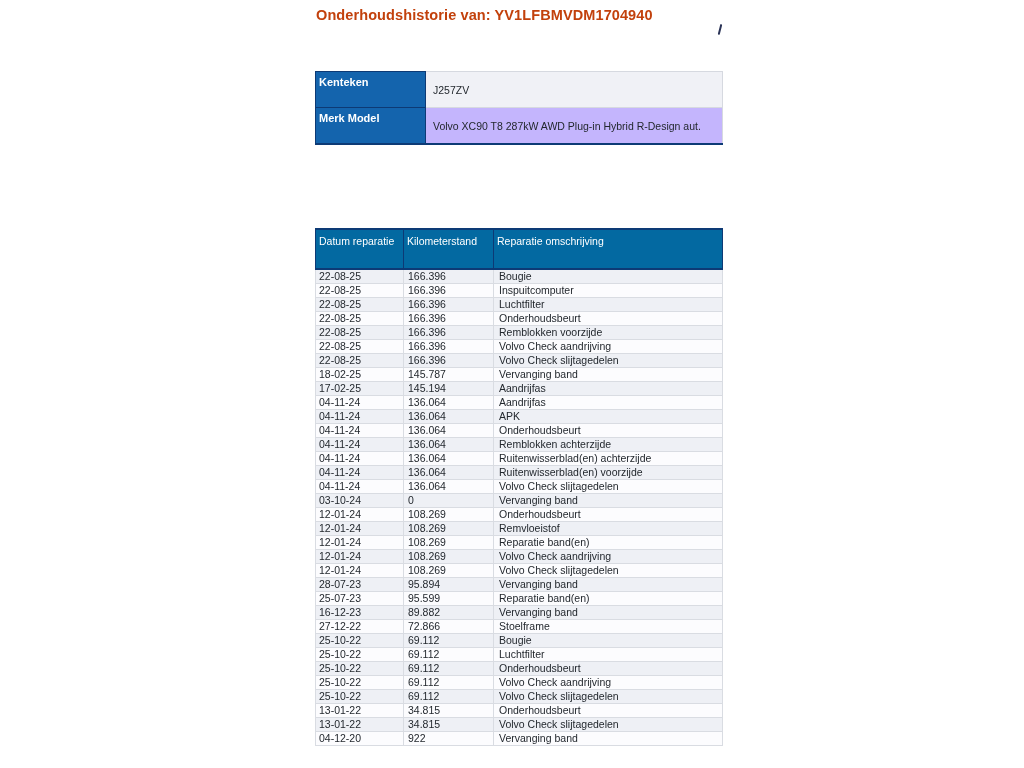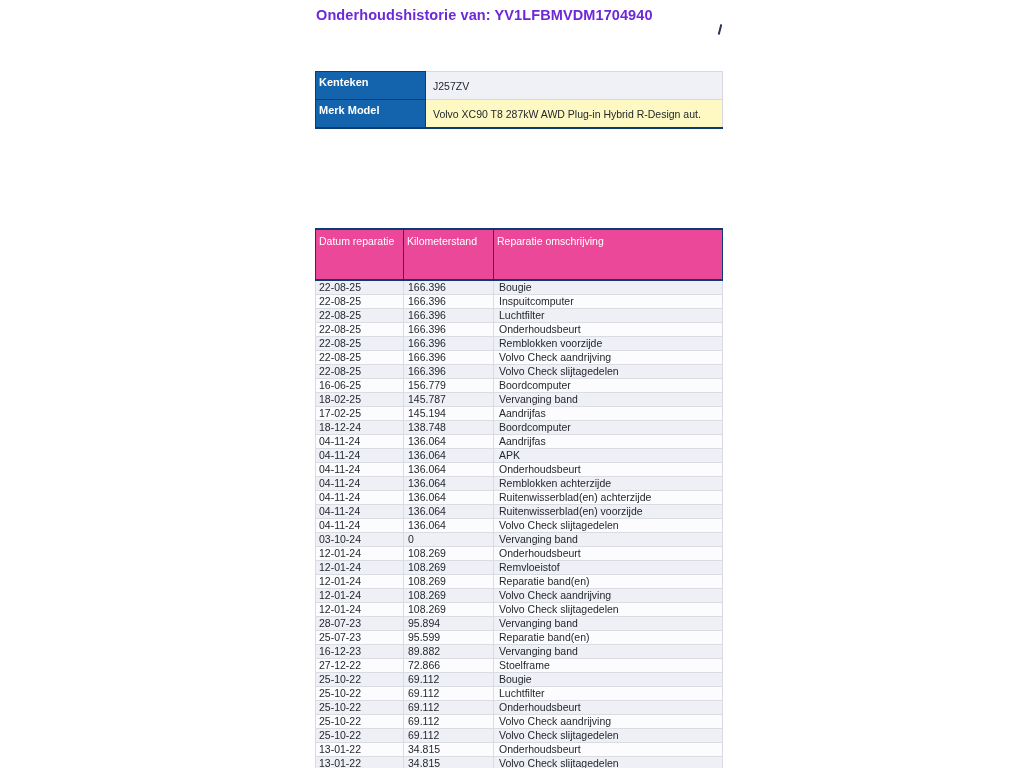--- a/index.html
+++ b/index.html
@@ -3,52 +3,52 @@
 <meta charset="utf-8">
 <style>
   html,body{margin:0;padding:0;}
   body{
     width:1024px;height:768px;position:relative;overflow:hidden;
     background:#ffffff;
     font-family:"Liberation Sans","DejaVu Sans",sans-serif;
   }
   .page-title{
     position:absolute;left:316px;top:7px;
-    font-size:14.5px;font-weight:bold;color:#6d28d9;
+    font-size:14.5px;font-weight:bold;color:#c2410c;
     letter-spacing:0.1px;white-space:nowrap;
   }
   .corner-mark{
     position:absolute;left:719px;top:24px;width:2px;height:11px;
     background:#2a3356;transform:rotate(14deg);border-radius:1px;
   }
   
   table{border-collapse:collapse;table-layout:fixed;}
   .info-table{
     position:absolute;left:315px;top:71px;width:407px;
     border-bottom:2px solid #0d3a75;
   }
   .info-table th{
     background:#1464ad;color:#ffffff;font-weight:bold;font-size:11px;
     text-align:left;vertical-align:middle;height:19px;
-    padding:0 0 8px 3px;border:1px solid #0d3a75;
+    padding:0 0 16px 3px;border:1px solid #0d3a75;
   }
   .info-table td{
-    background:#fef9c3;color:#23282e;font-size:10.5px;
+    background:#c4b5fd;color:#23282e;font-size:10.5px;
     vertical-align:middle;padding:0 0 0 7px;
     border:1px solid #d6d9e0;white-space:nowrap;overflow:hidden;
   }
   .info-table tbody tr:nth-child(odd) td{background:#f0f1f6;}
   
   .history-table{
     position:absolute;left:315px;top:228px;width:407px;
   }
   .history-table thead th{
-    background:#ec4899;color:#ffffff;font-weight:normal;font-size:10.5px;
+    background:#0369a1;color:#ffffff;font-weight:normal;font-size:10.5px;
     text-align:left;vertical-align:top;height:29px;
-    padding:5px 0 15px 3px;border:1px solid #0d3a75;
+    padding:5px 0 4px 3px;border:1px solid #0d3a75;
     border-top:2px solid #0d3a75;border-bottom:2px solid #0d3a75;
     white-space:nowrap;overflow:hidden;
   }
   .history-table tbody td{
     background:#fcfcfe;color:#23282e;font-size:10.5px;line-height:13px;
     height:13px;vertical-align:middle;
     padding:0 0 0 3px;border:1px solid #d9dce2;
     white-space:nowrap;overflow:hidden;
   }
   .history-table tbody td:nth-child(2){padding-left:4px;}
@@ -122,40 +122,30 @@
         <td>22-08-25</td>
         <td>166.396</td>
         <td>Volvo Check aandrijving</td>
       </tr>
       <tr>
         <td>22-08-25</td>
         <td>166.396</td>
         <td>Volvo Check slijtagedelen</td>
       </tr>
       <tr>
-        <td>16-06-25</td>
-        <td>156.779</td>
-        <td>Boordcomputer</td>
-      </tr>
-      <tr>
         <td>18-02-25</td>
         <td>145.787</td>
         <td>Vervanging band</td>
       </tr>
       <tr>
         <td>17-02-25</td>
         <td>145.194</td>
         <td>Aandrijfas</td>
       </tr>
       <tr>
-        <td>18-12-24</td>
-        <td>138.748</td>
-        <td>Boordcomputer</td>
-      </tr>
-      <tr>
         <td>04-11-24</td>
         <td>136.064</td>
         <td>Aandrijfas</td>
       </tr>
       <tr>
         <td>04-11-24</td>
         <td>136.064</td>
         <td>APK</td>
       </tr>
       <tr>
@@ -261,14 +251,19 @@
       <tr>
         <td>13-01-22</td>
         <td>34.815</td>
         <td>Onderhoudsbeurt</td>
       </tr>
       <tr>
         <td>13-01-22</td>
         <td>34.815</td>
         <td>Volvo Check slijtagedelen</td>
       </tr>
+      <tr>
+        <td>04-12-20</td>
+        <td>922</td>
+        <td>Vervanging band</td>
+      </tr>
     </tbody>
 </table>
 
 </body></html>

